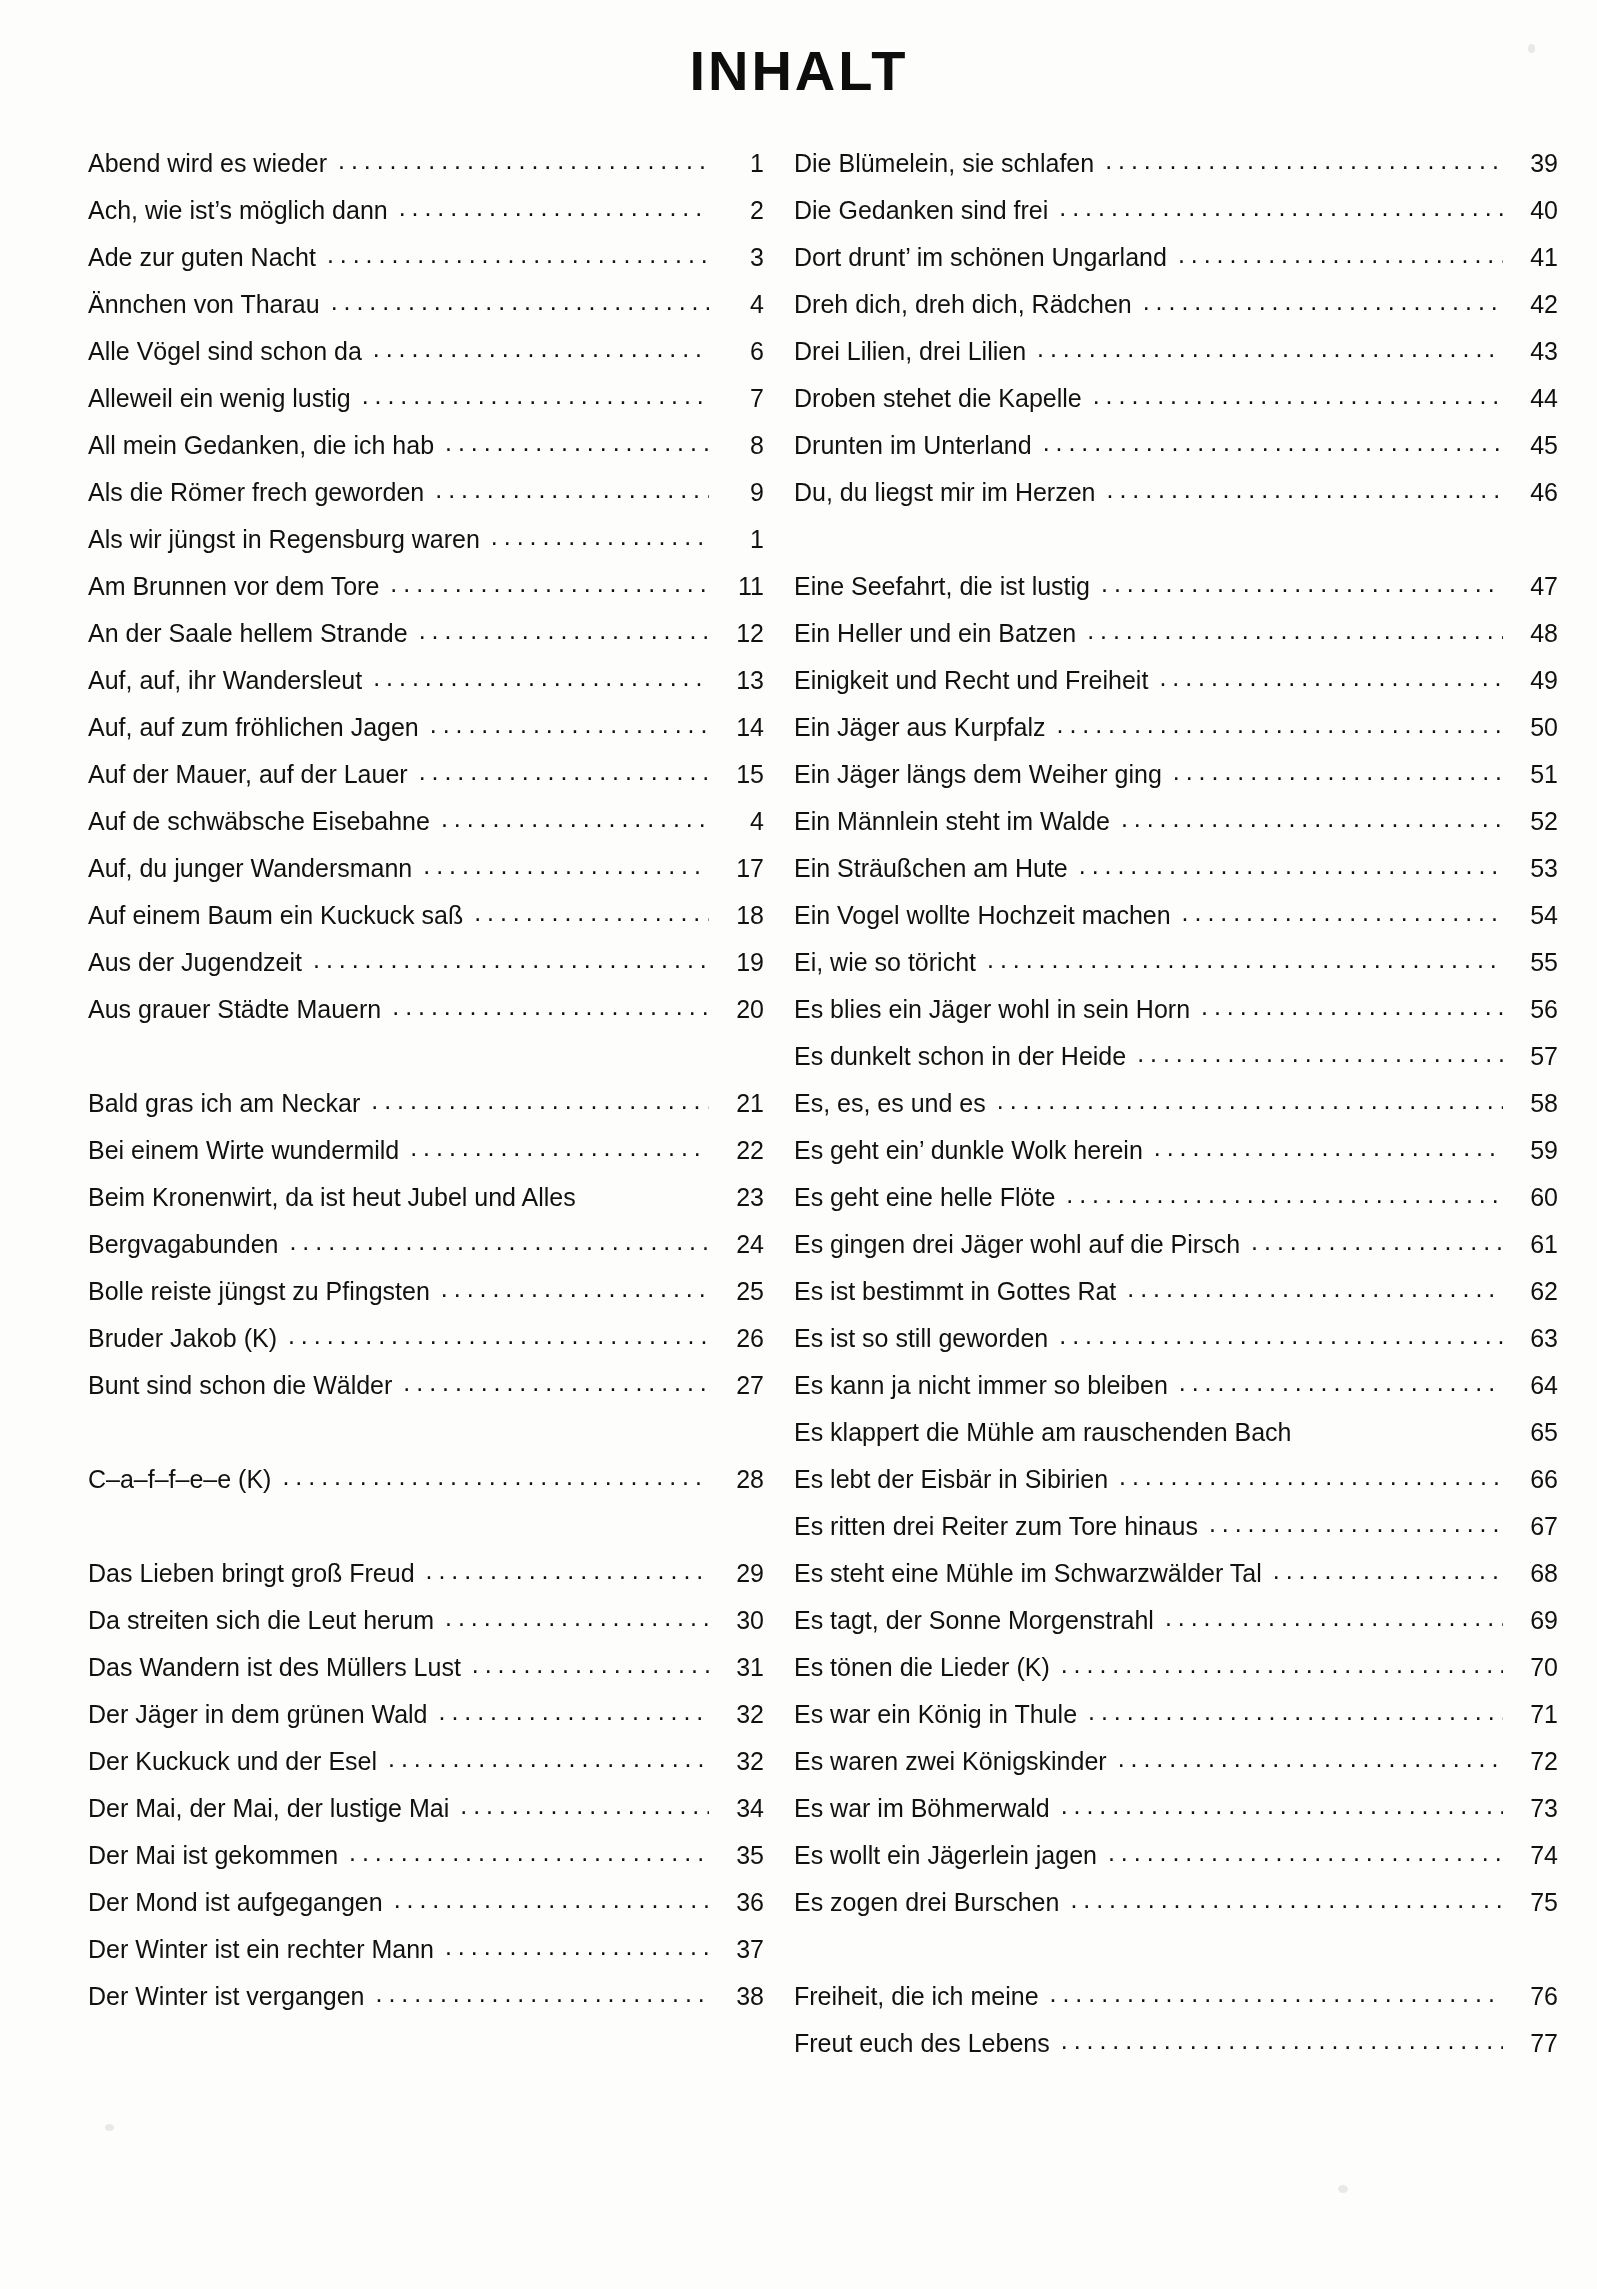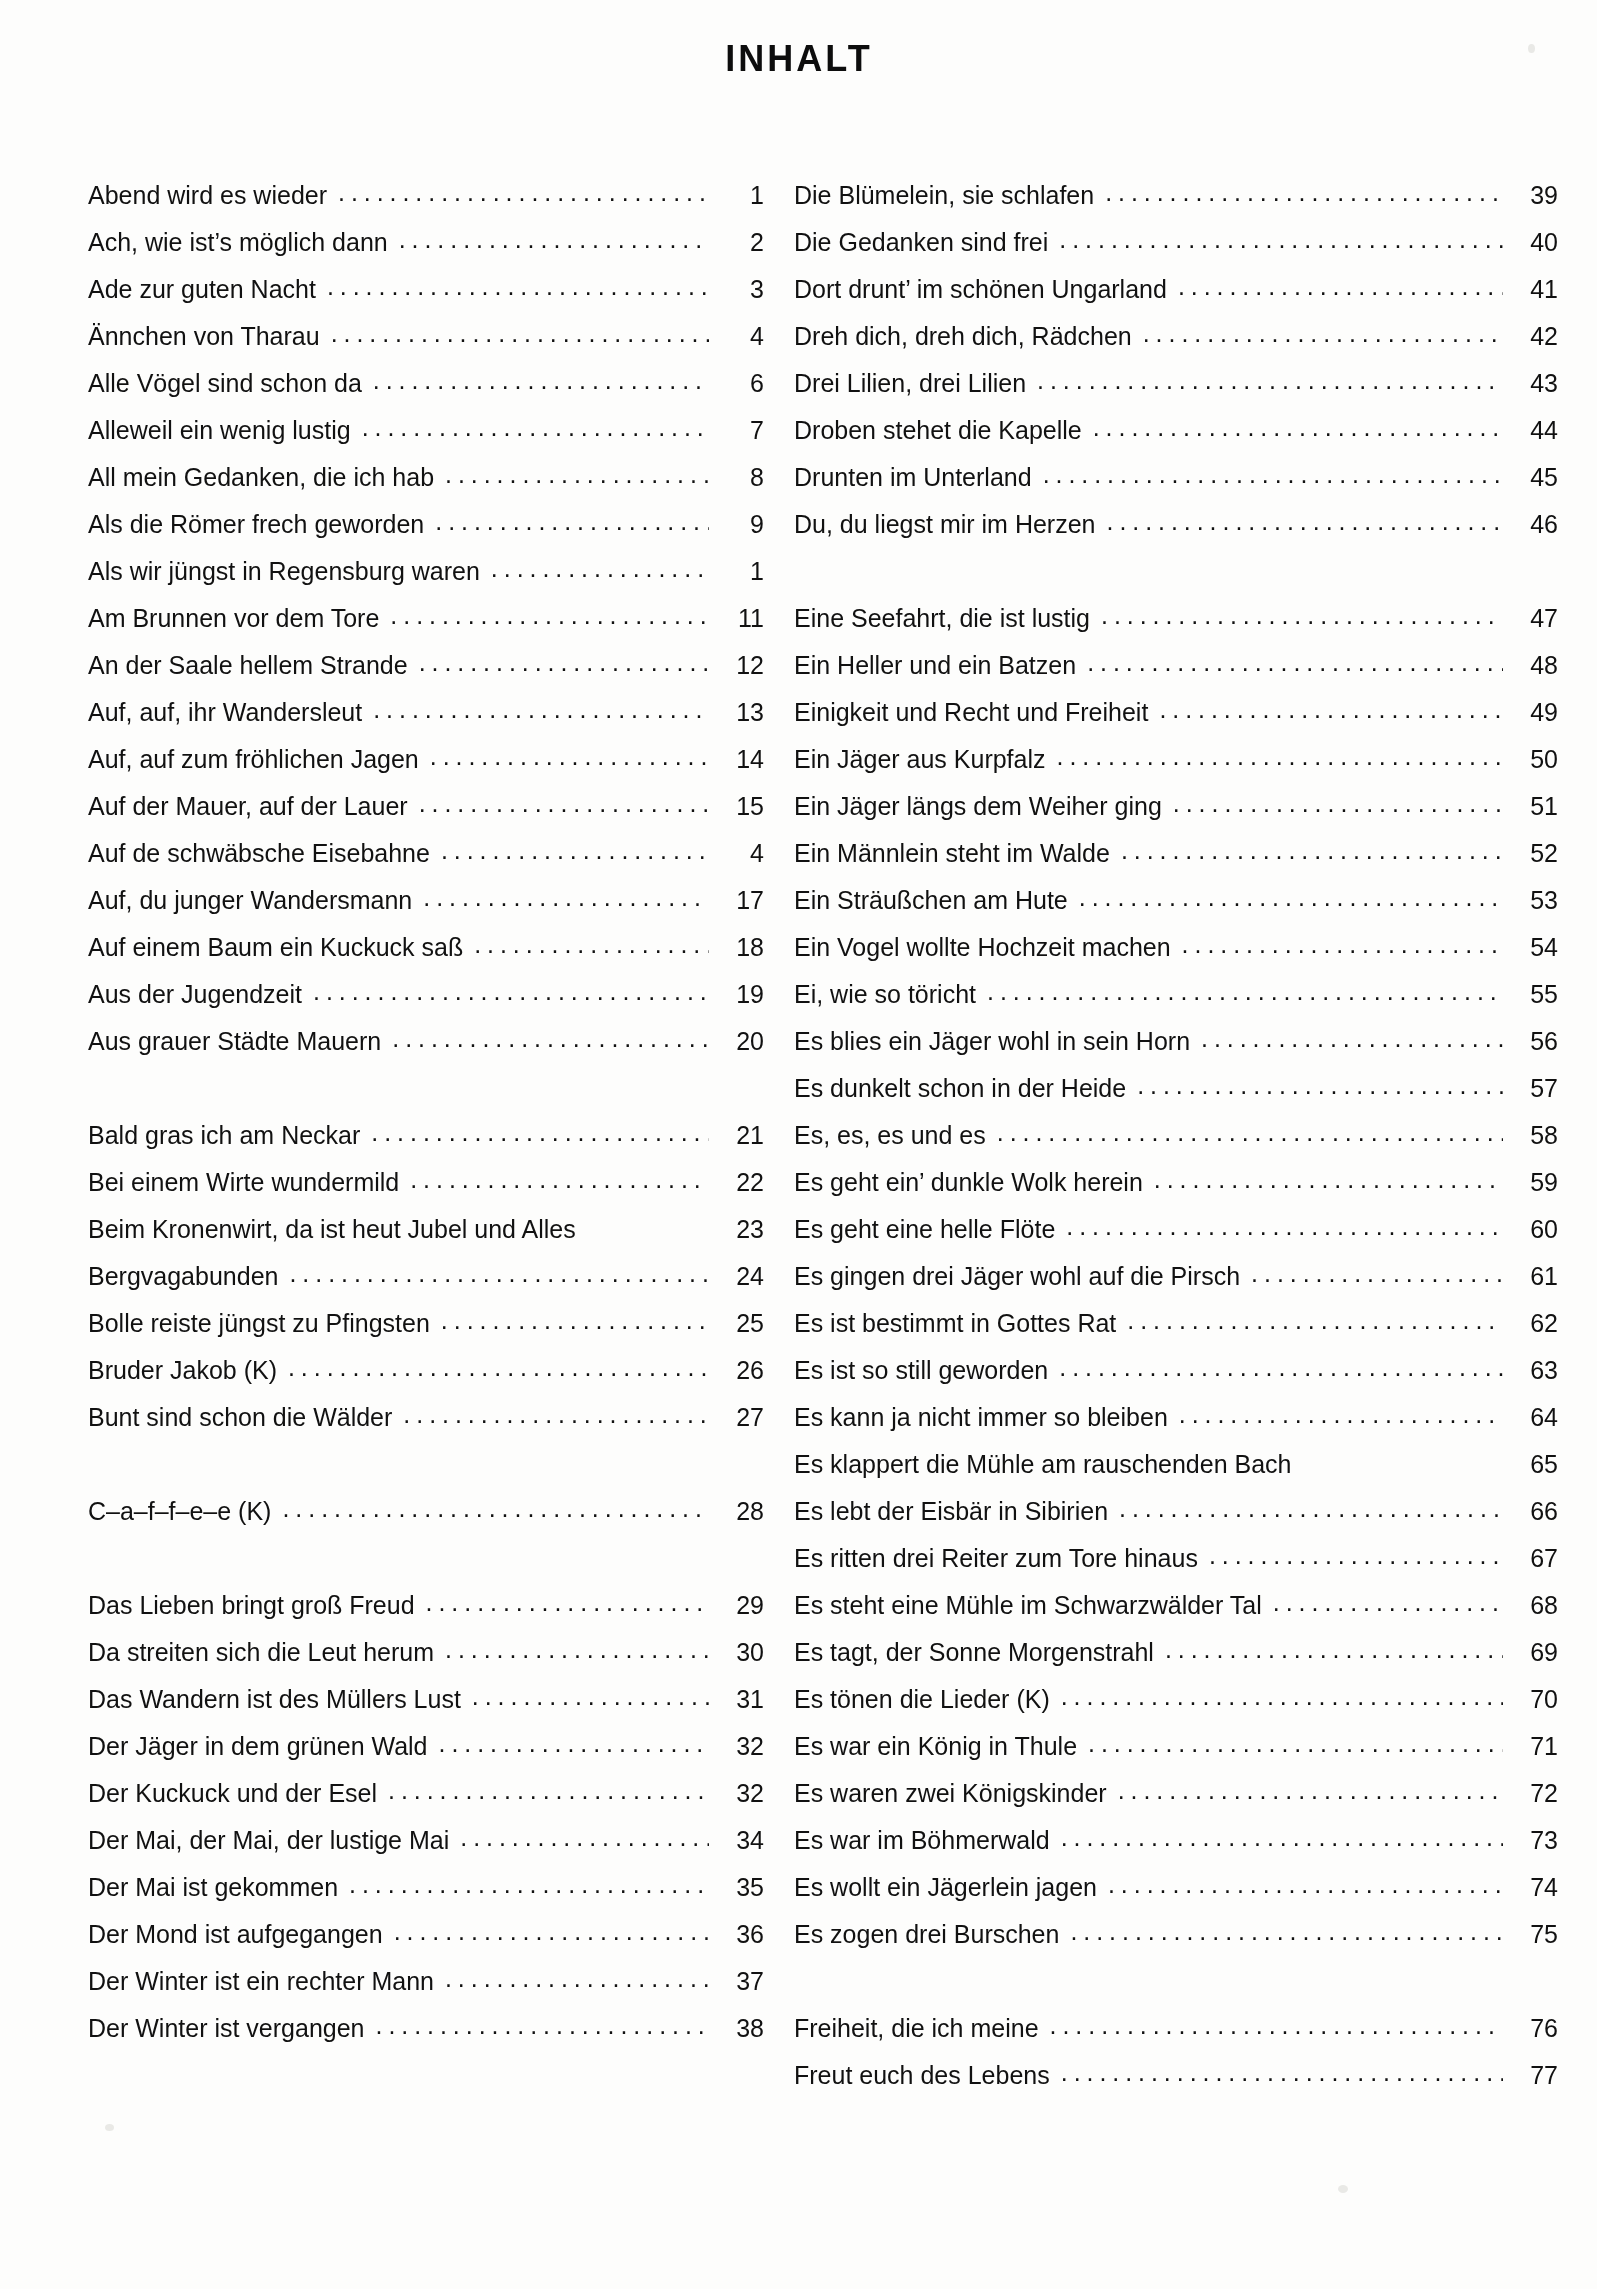--- a/index.html
+++ b/index.html
@@ -22,34 +22,33 @@
     inset: 0;
     background: #fdfdfc;
   }
 
   .page-title {
     position: absolute;
     top: 38px;
     left: 0;
     width: 1598px;
     text-align: center;
-    font-size: 36px;
+    font-size: 56px;
     font-weight: 700;
     letter-spacing: 3px;
     color: #0d0d0d;
   }
 
   .columns {
     position: absolute;
     top: 147px;
     left: 0;
     width: 1598px;
     display: flex;
     gap: 0px;
-    margin-top: 32px;
   }
 
   .col {
     box-sizing: border-box;
   }
   .col-left {
     width: 786px;
     padding-left: 88px;
     padding-right: 22px;
   }

